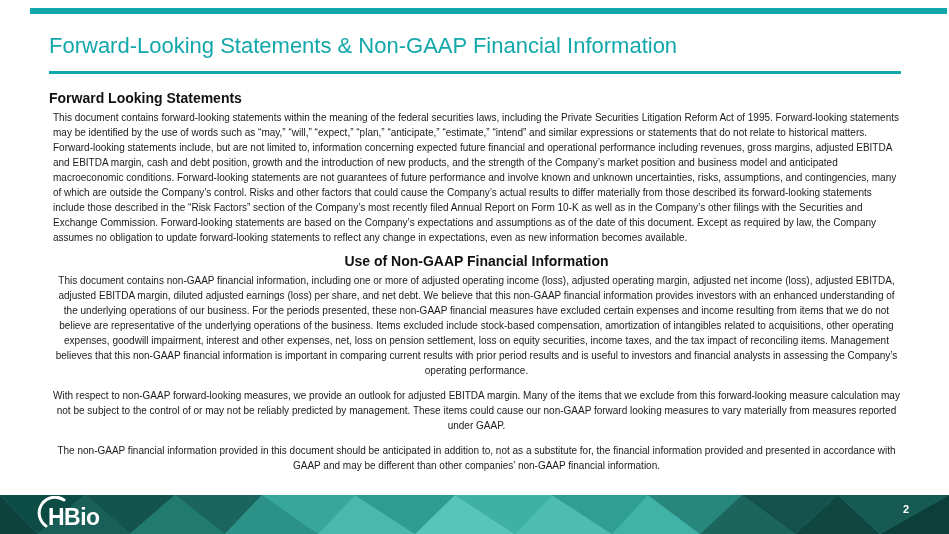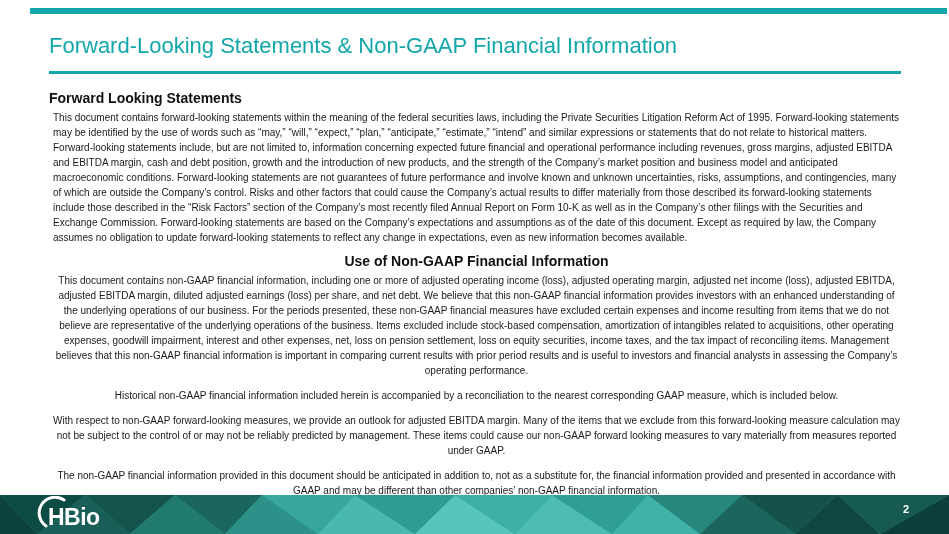--- a/index.html
+++ b/index.html
@@ -60,21 +60,20 @@
   <div class="title-rule"></div>
 
   <div class="content">
     <section>
       <h2>Forward Looking Statements</h2>
       <p>This document contains forward-looking statements within the meaning of the federal securities laws, including the Private Securities Litigation Reform Act of 1995. Forward-looking statements may be identified by the use of words such as “may,” “will,” “expect,” “plan,” “anticipate,” “estimate,” “intend” and similar expressions or statements that do not relate to historical matters. Forward-looking statements include, but are not limited to, information concerning expected future financial and operational performance including revenues, gross margins, adjusted EBITDA and EBITDA margin, cash and debt position, growth and the introduction of new products, and the strength of the Company’s market position and business model and anticipated macroeconomic conditions. Forward-looking statements are not guarantees of future performance and involve known and unknown uncertainties, risks, assumptions, and contingencies, many of which are outside the Company’s control. Risks and other factors that could cause the Company’s actual results to differ materially from those described its forward-looking statements include those described in the “Risk Factors” section of the Company’s most recently filed Annual Report on Form 10-K as well as in the Company’s other filings with the Securities and Exchange Commission. Forward-looking statements are based on the Company’s expectations and assumptions as of the date of this document. Except as required by law, the Company assumes no obligation to update forward-looking statements to reflect any change in expectations, even as new information becomes available.</p>
     </section>
     <section class="section-2">
       <h2>Use of Non-GAAP Financial Information</h2>
       <p>This document contains non-GAAP financial information, including one or more of adjusted operating income (loss), adjusted operating margin, adjusted net income (loss), adjusted EBITDA, adjusted EBITDA margin, diluted adjusted earnings (loss) per share, and net debt. We believe that this non-GAAP financial information provides investors with an enhanced understanding of the underlying operations of our business. For the periods presented, these non-GAAP financial measures have excluded certain expenses and income resulting from items that we do not believe are representative of the underlying operations of the business. Items excluded include stock-based compensation, amortization of intangibles related to acquisitions, other operating expenses, goodwill impairment, interest and other expenses, net, loss on pension settlement, loss on equity securities, income taxes, and the tax impact of reconciling items. Management believes that this non-GAAP financial information is important in comparing current results with prior period results and is useful to investors and financial analysts in assessing the Company’s operating performance.</p>
-      <p>Historical non-GAAP financial information included herein is accompanied by a reconciliation to the nearest corresponding GAAP measure, which is included below.</p>
       <p>With respect to non-GAAP forward-looking measures, we provide an outlook for adjusted EBITDA margin. Many of the items that we exclude from this forward-looking measure calculation may not be subject to the control of or may not be reliably predicted by management. These items could cause our non-GAAP forward looking measures to vary materially from measures reported under GAAP.</p>
       <p>The non-GAAP financial information provided in this document should be anticipated in addition to, not as a substitute for, the financial information provided and presented in accordance with GAAP and may be different than other companies’ non-GAAP financial information.</p>
     </section>
   </div>
 
   <div class="footer">
     <svg class="mosaic" viewBox="0 0 949 39" preserveAspectRatio="none" aria-hidden="true">
       <rect x="0" y="0" width="949" height="39" fill="#2f9f95"></rect>
       <polygon points="0,0 85,0 38,39" fill="#0d4b45"></polygon>
       <polygon points="0,0 38,39 0,39" fill="#0e423d"></polygon>

